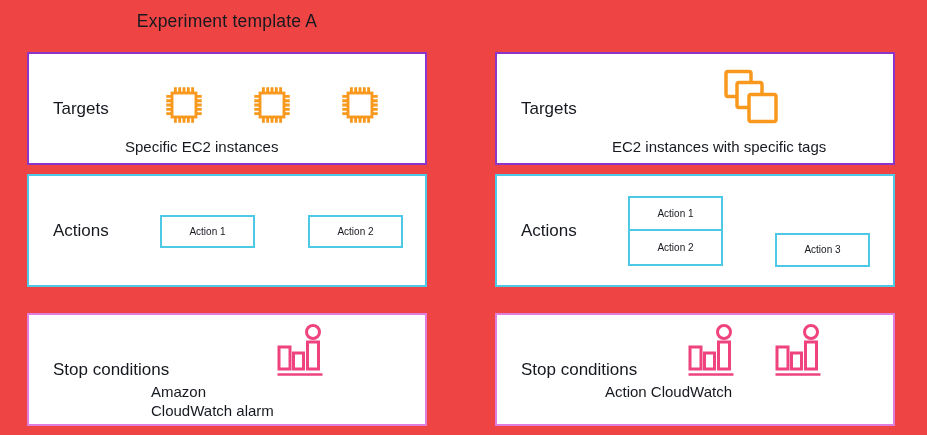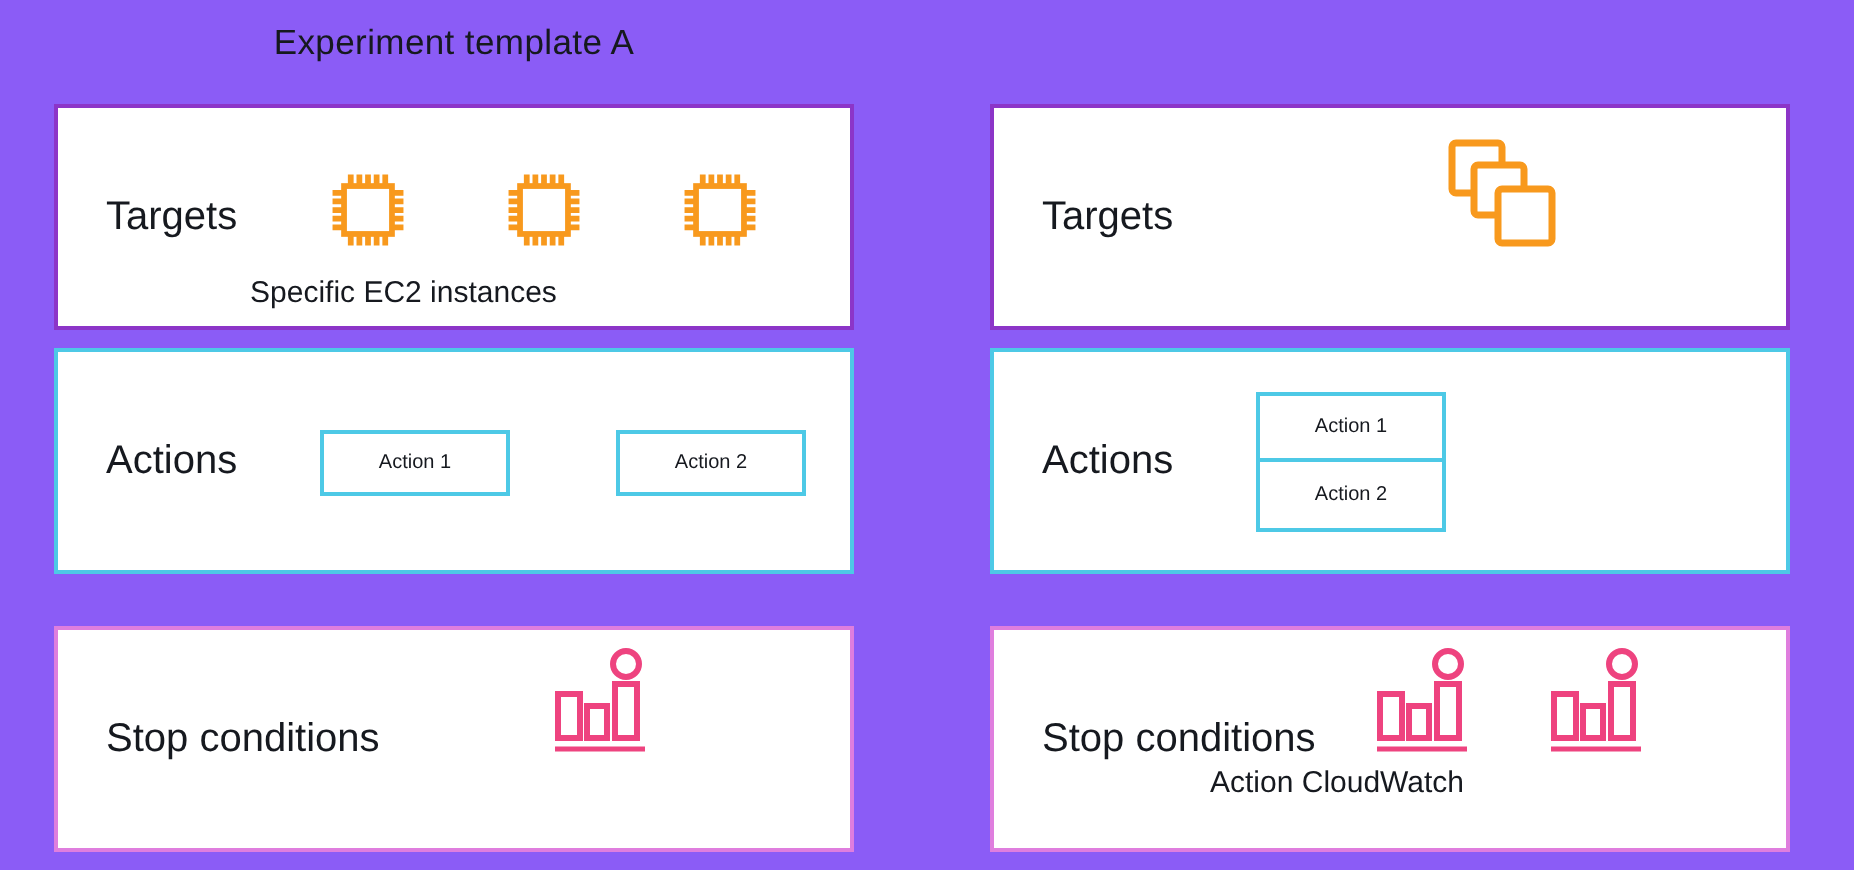--- a/index.html
+++ b/index.html
@@ -1,20 +1,20 @@
 <!DOCTYPE html>
 <html style="--targets-border: #8c35c8; --actions-border: #4dc9e6; --stop-border: #df7ede; --instance-icon: #f8991d; --alarm-icon: #ee437f; --text: #16191f;"><head>
 <meta charset="utf-8">
 <style>
   html, body { margin: 0; padding: 0; background: #ffffff; }
   .canvas {
     position: relative;
     width: 927px;
     height: 435px;
-    background: #8b5cf6;
+    background: #ef4444;
     font-family: "Liberation Sans", sans-serif;
     color: var(--text, #16191f);
     overflow: hidden;
     text-decoration: underline;
   }
   .col-title {
     position: absolute;
     top: 11px;
     width: 400px;
     margin: 0;
@@ -36,21 +36,21 @@
   .box.col-b { left: 495px; }
   .box.row-targets { top: 52px;  border: 2px solid var(--targets-border, #8c35c8); }
   .box.row-actions { top: 174px; border: 2px solid var(--actions-border, #4dc9e6); }
   .box.row-stop    { top: 313px; border: 2px solid var(--stop-border, #df7ede); }
 
   .box-label {
     position: absolute;
     left: 24px;
     top: 50%;
     transform: translateY(-50%);
-    font-size: 20px;
+    font-size: 17px;
     white-space: nowrap;
   }
 
   .caption {
     position: absolute;
     width: 300px;
     font-size: 15px;
     line-height: 19px;
   }
   .caption.targets-a { left: 96px;  top: 83px; }
@@ -155,38 +155,44 @@
     <span class="box-label">Stop conditions</span>
     <span class="alarm-icon alarm-a1">
       <svg viewBox="0 0 48 54" fill="none" stroke="currentColor">
         <circle cx="36" cy="8" r="6.5" stroke-width="3"></circle>
         <rect x="30.5" y="18" width="11" height="27" stroke-width="3"></rect>
         <rect x="2" y="23" width="11" height="22" stroke-width="3"></rect>
         <rect x="16.5" y="29" width="10" height="16" stroke-width="3"></rect>
         <path d="M0.5 50.5h45" stroke-width="2.5"></path>
       </svg>
     </span>
+    <div class="caption stop-a">
+      <div>Amazon</div>
+      <div>CloudWatch alarm</div>
+    </div>
   </div>
 
 
   <div class="box col-b row-targets">
     <span class="box-label">Targets</span>
     <span class="tags-icon">
       <svg viewBox="0 0 66 60" fill="none" stroke="currentColor" stroke-width="3.5">
         <rect x="9" y="3.5" width="25" height="25" rx="2" fill="#ffffff"></rect>
         <rect x="20" y="14.5" width="25" height="25" rx="2" fill="#ffffff"></rect>
         <rect x="32" y="26.5" width="27" height="27" rx="2" fill="#ffffff"></rect>
       </svg>
     </span>
+    <div class="caption targets-b">EC2 instances with specific tags</div>
   </div>
 
   <div class="box col-b row-actions">
     <span class="box-label">Actions</span>
     <div class="action-box action-b1">Action 1</div>
     <div class="action-box action-b2">Action 2</div>
+    <div class="action-box action-b3">Action 3</div>
   </div>
 
   <div class="box col-b row-stop">
     <span class="box-label">Stop conditions</span>
     <span class="alarm-icon alarm-b1">
       <svg viewBox="0 0 48 54" fill="none" stroke="currentColor">
         <circle cx="36" cy="8" r="6.5" stroke-width="3"></circle>
         <rect x="30.5" y="18" width="11" height="27" stroke-width="3"></rect>
         <rect x="2" y="23" width="11" height="22" stroke-width="3"></rect>
         <rect x="16.5" y="29" width="10" height="16" stroke-width="3"></rect>

